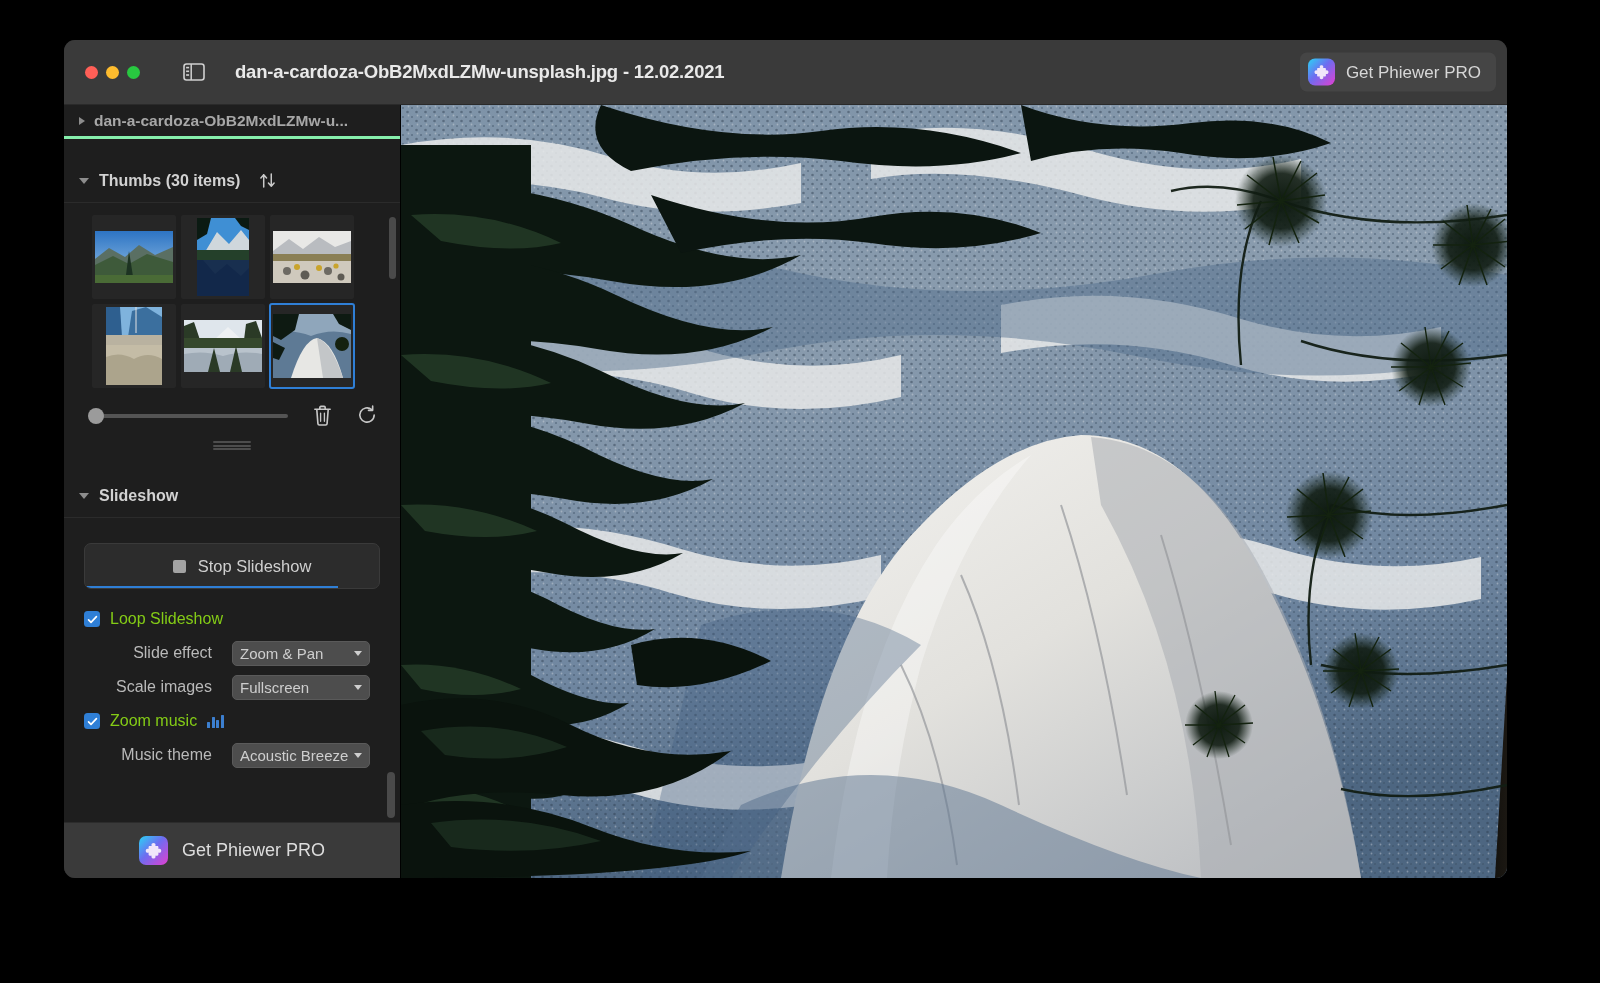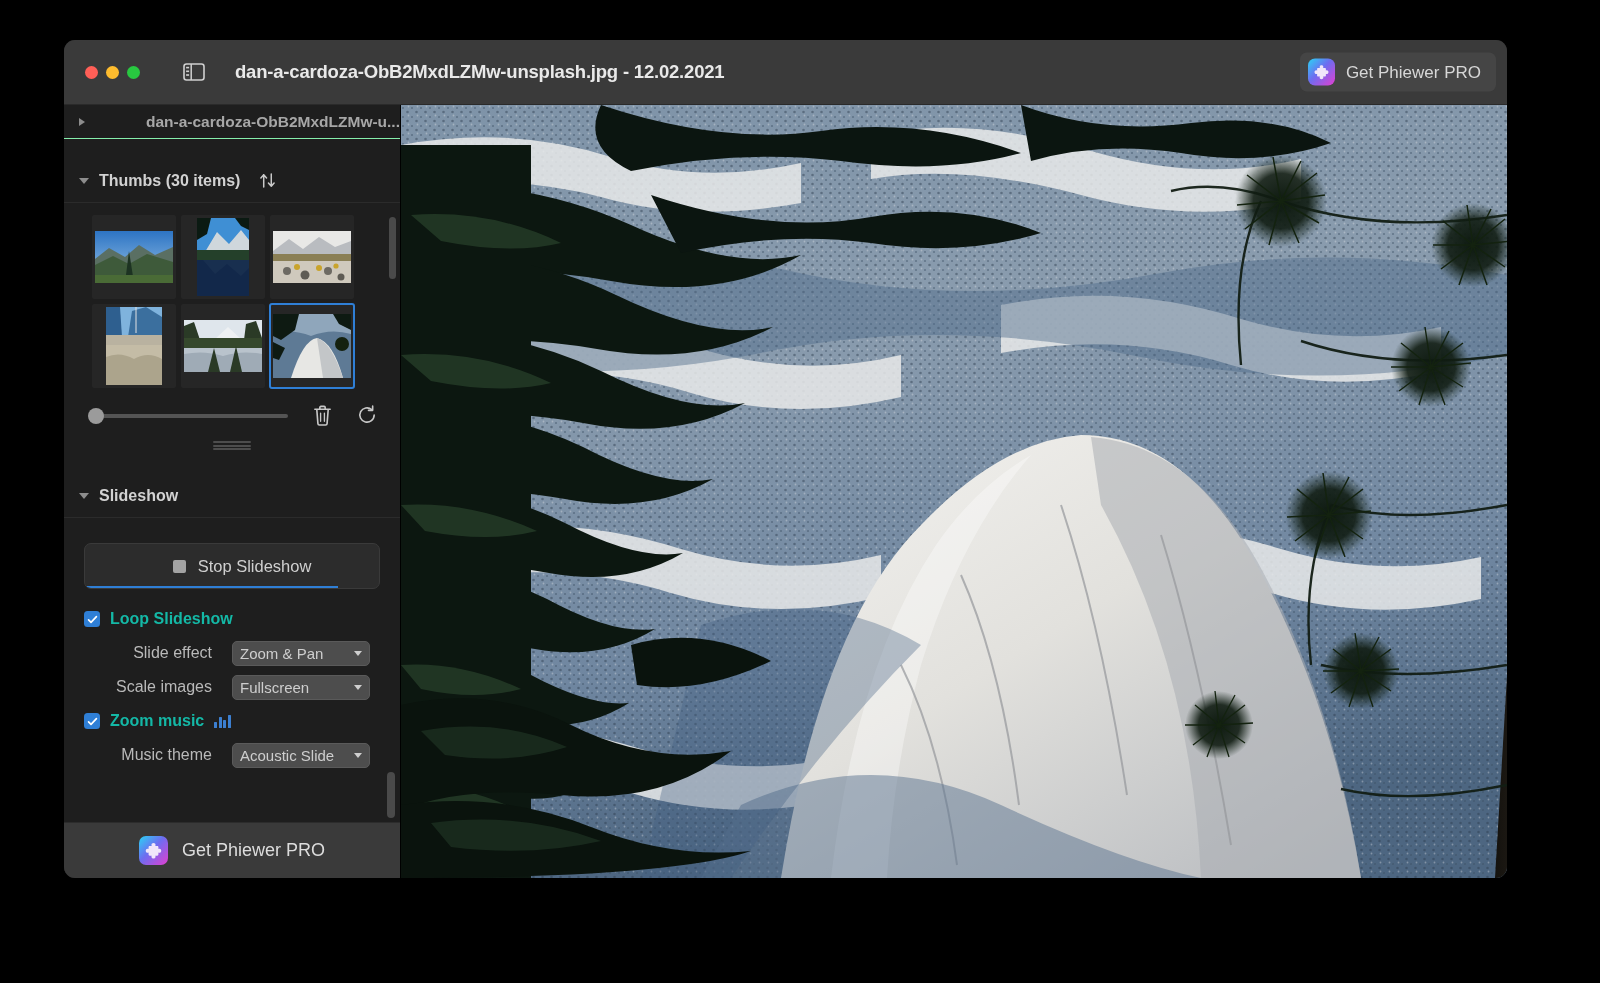--- a/index.html
+++ b/index.html
@@ -66,22 +66,21 @@
   .sidebar {
     position: relative;
     width: 336px; flex: 0 0 336px;
     background: #1e1e1e;
     display: flex; flex-direction: column;
   }
 
   .path-row {
     height: 34px; display: flex; align-items: center;
     padding-left: 15px; gap: 9px;
-    border-bottom: 1px solid #86efac;
-    justify-content: space-between;
+    border-bottom: 3px solid #86efac;
   }
   .tri-right {
     width: 0; height: 0;
     border-left: 6px solid #8d8d8d;
     border-top: 4.5px solid transparent;
     border-bottom: 4.5px solid transparent;
   }
   .path-row .txt {
     font-size: 15.5px; font-weight: bold; color: #a7a7a7;
     white-space: nowrap; overflow: hidden; text-overflow: ellipsis;
@@ -164,21 +163,21 @@
     display: flex; align-items: center;
     height: 34px; padding-left: 20px; gap: 10px;
   }
   .opt-row.indent { padding-left: 20px; }
   .cbx {
     width: 16px; height: 16px; border-radius: 3.5px;
     background: #2f7fd6;
     display: flex; align-items: center; justify-content: center;
     flex: 0 0 16px;
   }
-  .opt-row .lbl { font-size: 16px; color: #14b8a6; font-weight: bold; }
+  .opt-row .lbl { font-size: 16px; color: #84cc16; }
   .lbl-right {
     width: 138px; text-align: right; font-size: 16px; color: #b9b9b9;
     padding-right: 10px; flex: 0 0 138px;
   }
   .sel-box {
     width: 138px; height: 25px;
     background: #4d4d4d; border: 1px solid #5a5a5a; border-radius: 5px;
     display: flex; align-items: center; padding: 0 7px;
     font-size: 15px; color: #cecece;
   }
@@ -457,21 +456,21 @@
             <i style="height:6px"></i>
               <i style="height:11px"></i>
               <i style="height:8px"></i>
               <i style="height:13px"></i>
           </span>
         </div>
 
         <div class="opt-row indent">
           <span class="lbl-right">Music theme</span>
           <span class="sel-box">
-            <span class="v">Acoustic Slide</span>
+            <span class="v">Acoustic Breeze</span>
             <span class="chev"></span>
           </span>
         </div>
 
 
         <div class="sb-bottom"></div>
 
         <div class="pro-bottom">
           <span class="picon">
             <svg viewBox="0 0 24 24" width="19" height="19">

